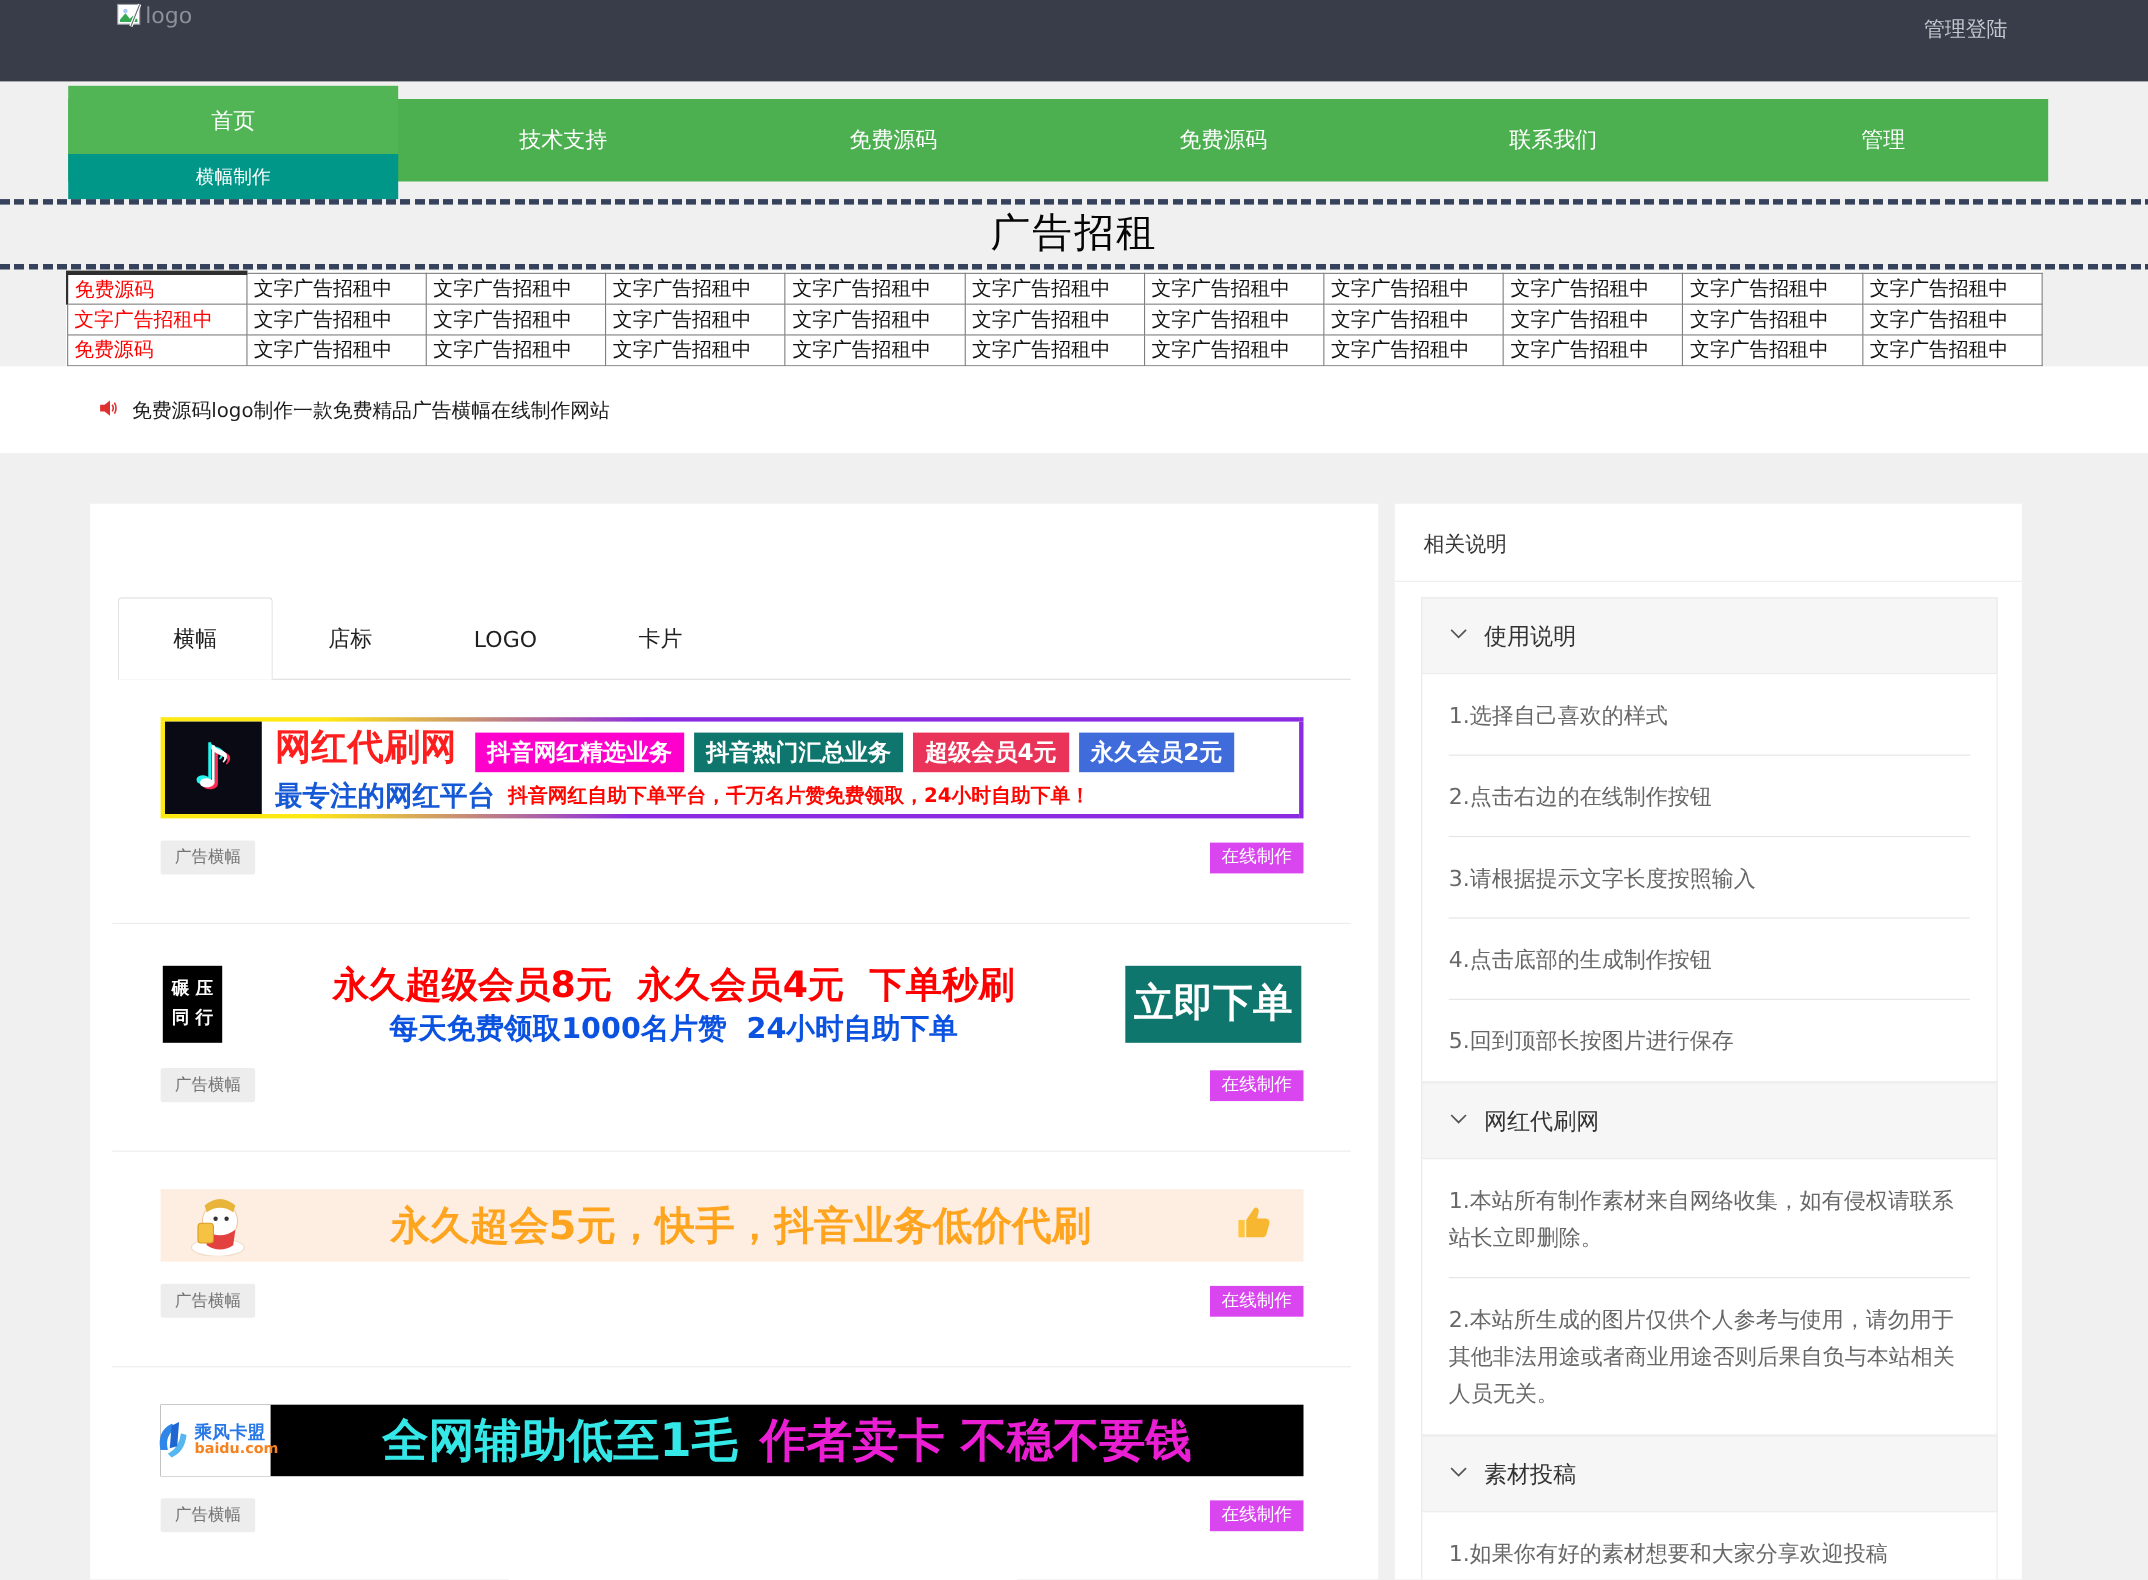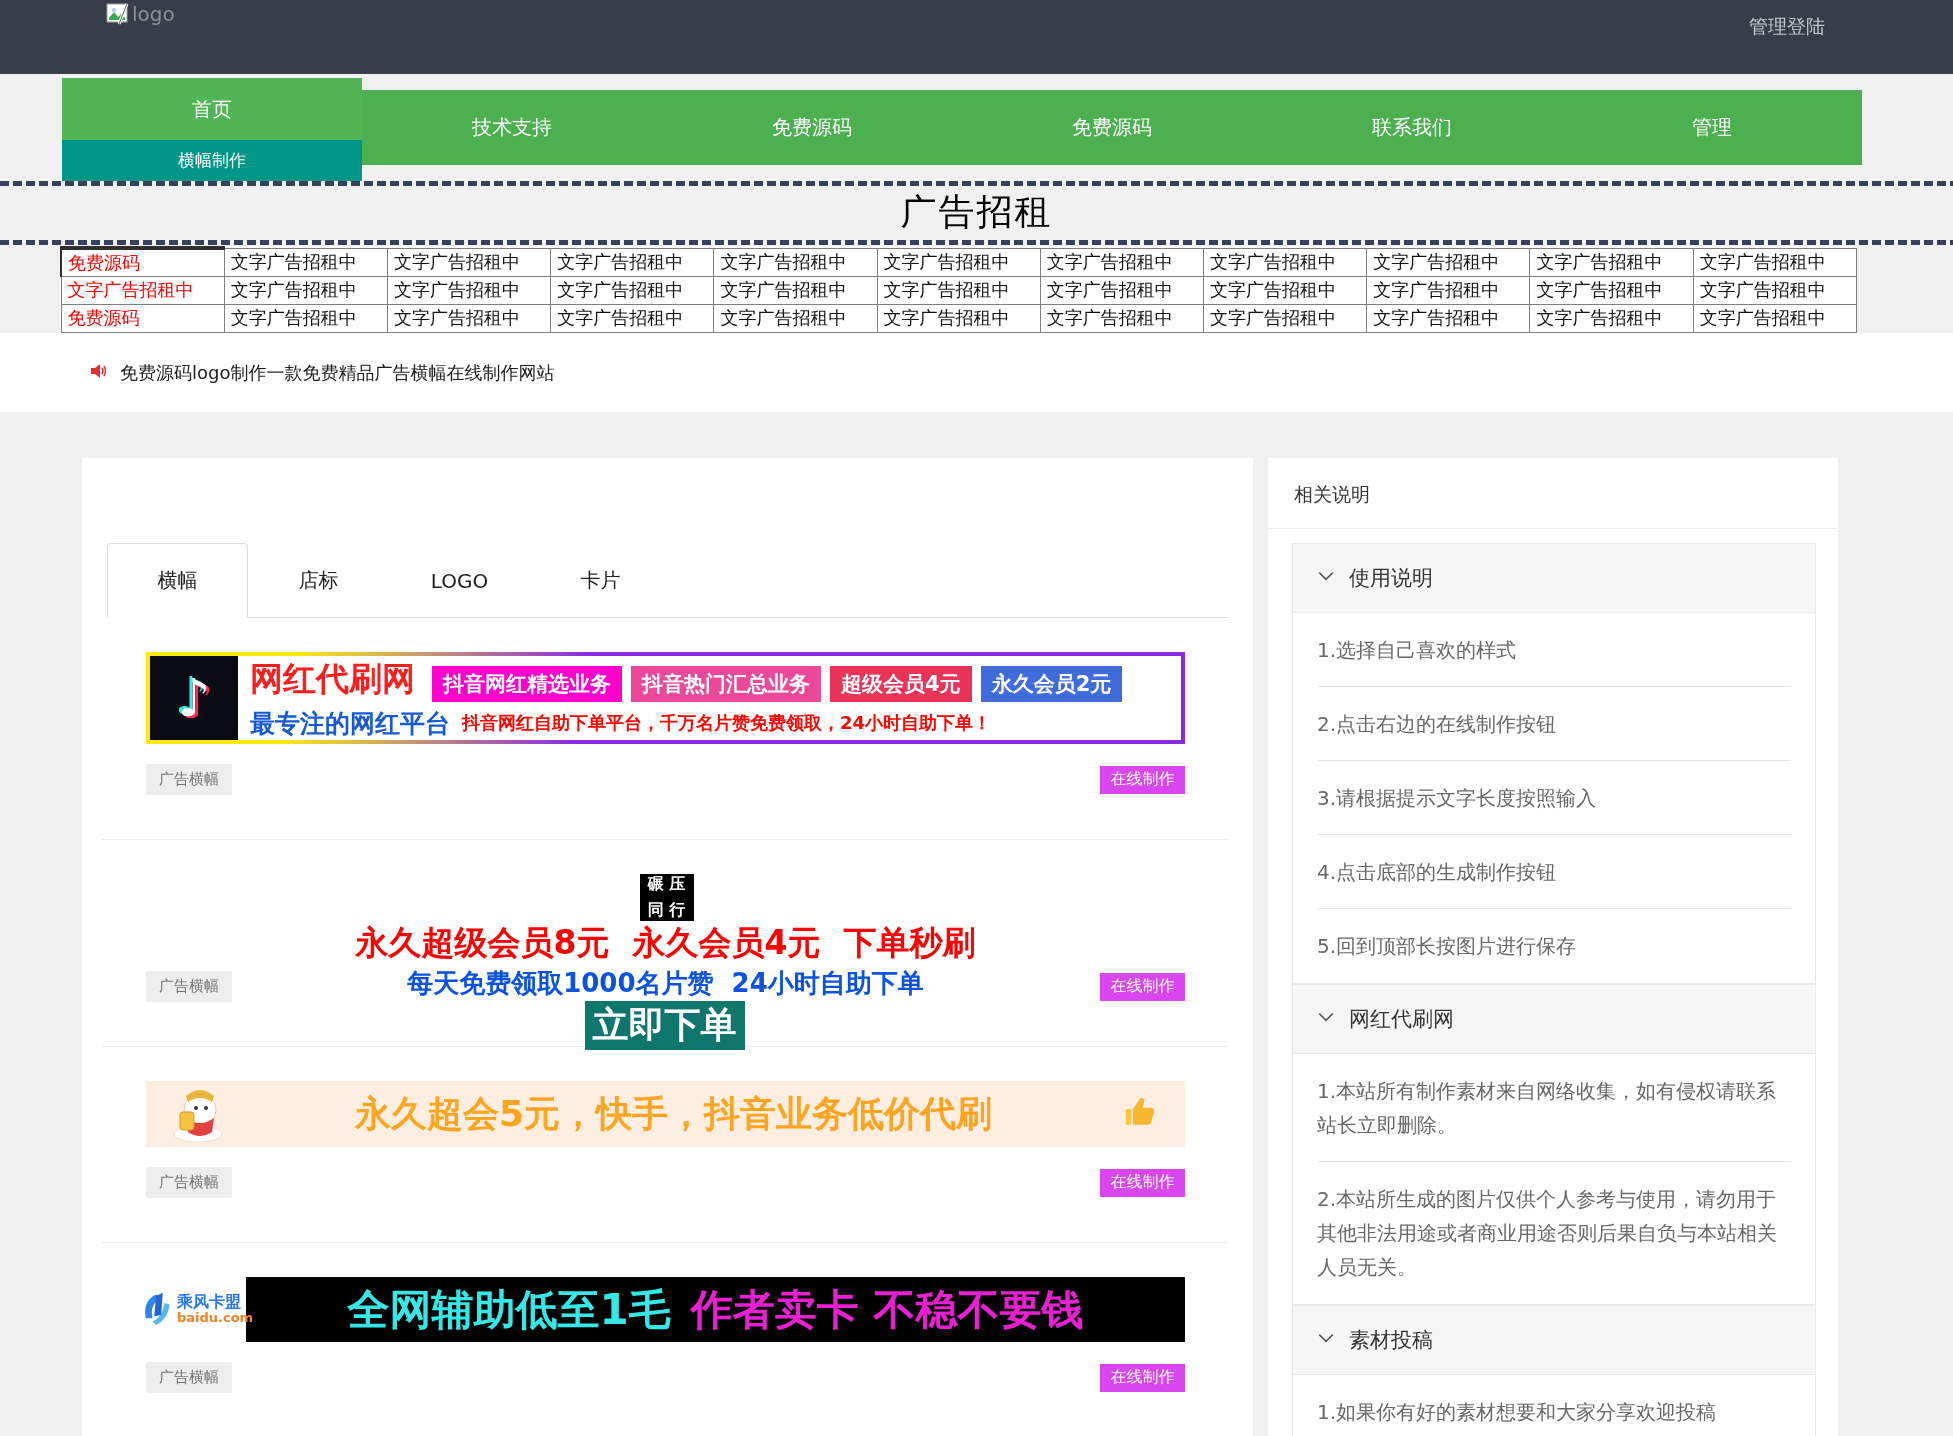--- a/index.html
+++ b/index.html
@@ -52,27 +52,27 @@
 
   
   .b1 { height:92px; background:#fff; border:4px solid #8a2be2;
         border-image:linear-gradient(100deg,#ffe912 0%,#ffe912 14%,#8a2be2 42%) 1; }
   .b1-left { width:88px; background:#0a0a14; display:flex; align-items:center; justify-content:center; }
   .note { font-size:52px; color:#fff; text-shadow:-3px -2px 0 #25f4ee,3px 2px 0 #fe2c55; }
   .b1-right { flex:1; display:flex; flex-direction:column; justify-content:center; gap:5px; padding:0 4px; }
   .b1-row1 { display:flex; align-items:flex-end; gap:9px; }
   .b1-brand { color:#ff1e1e; font-size:33px; font-weight:bold; margin:0 8px; white-space:nowrap; }
   .tag { color:#fff; font-weight:bold; font-size:21px; padding:4px 11px; white-space:nowrap; }
-  .tag0 { background:#ff00cc; } .tag1 { background:#ec4899; } .tag2 { background:#ea3358; } .tag3 { background:#3f6bdb; }
+  .tag0 { background:#ff00cc; } .tag1 { background:#0f766e; } .tag2 { background:#ea3358; } .tag3 { background:#3f6bdb; }
   .b1-row2 { display:flex; align-items:center; gap:12px; white-space:nowrap; }
   .b1-sub-left { color:#1659d6; font-size:25px; font-weight:bold; margin-left:8px; }
   .b1-sub-right { color:#fe0500; font-size:18px; font-weight:bold; }
 
   
-  .b2 { height:77px; background:#fff; align-items:center;flex-direction:column; }
+  .b2 { height:77px; background:#fff; align-items:center; }
   .b2-left { width:54px; height:70px; margin-left:2px; background:#000; color:#fff; display:flex; flex-direction:column; align-items:center; justify-content:center; gap:5px; font-size:16px; font-weight:bold; }
   .b2-mid { flex:1; text-align:center; }
   .b2-line1 { color:#fe0000; font-size:33px; font-weight:bold; white-space:pre; }
   .b2-line2 { color:#0b52e0; font-size:26px; font-weight:bold; white-space:pre; }
   .b2-right { width:160px; height:70px; margin-right:2px; background:#0f766e; color:#fff; font-size:36px; font-weight:bold; display:flex; align-items:center; justify-content:center; }
 
   
   .b3 { height:66px; background:#fdeee1; align-items:center; }
   .b3-mascot { margin-left:26px; }
   .b3-text { flex:1; text-align:center; color:#ffa41e; font-size:36px; font-weight:bold; }

